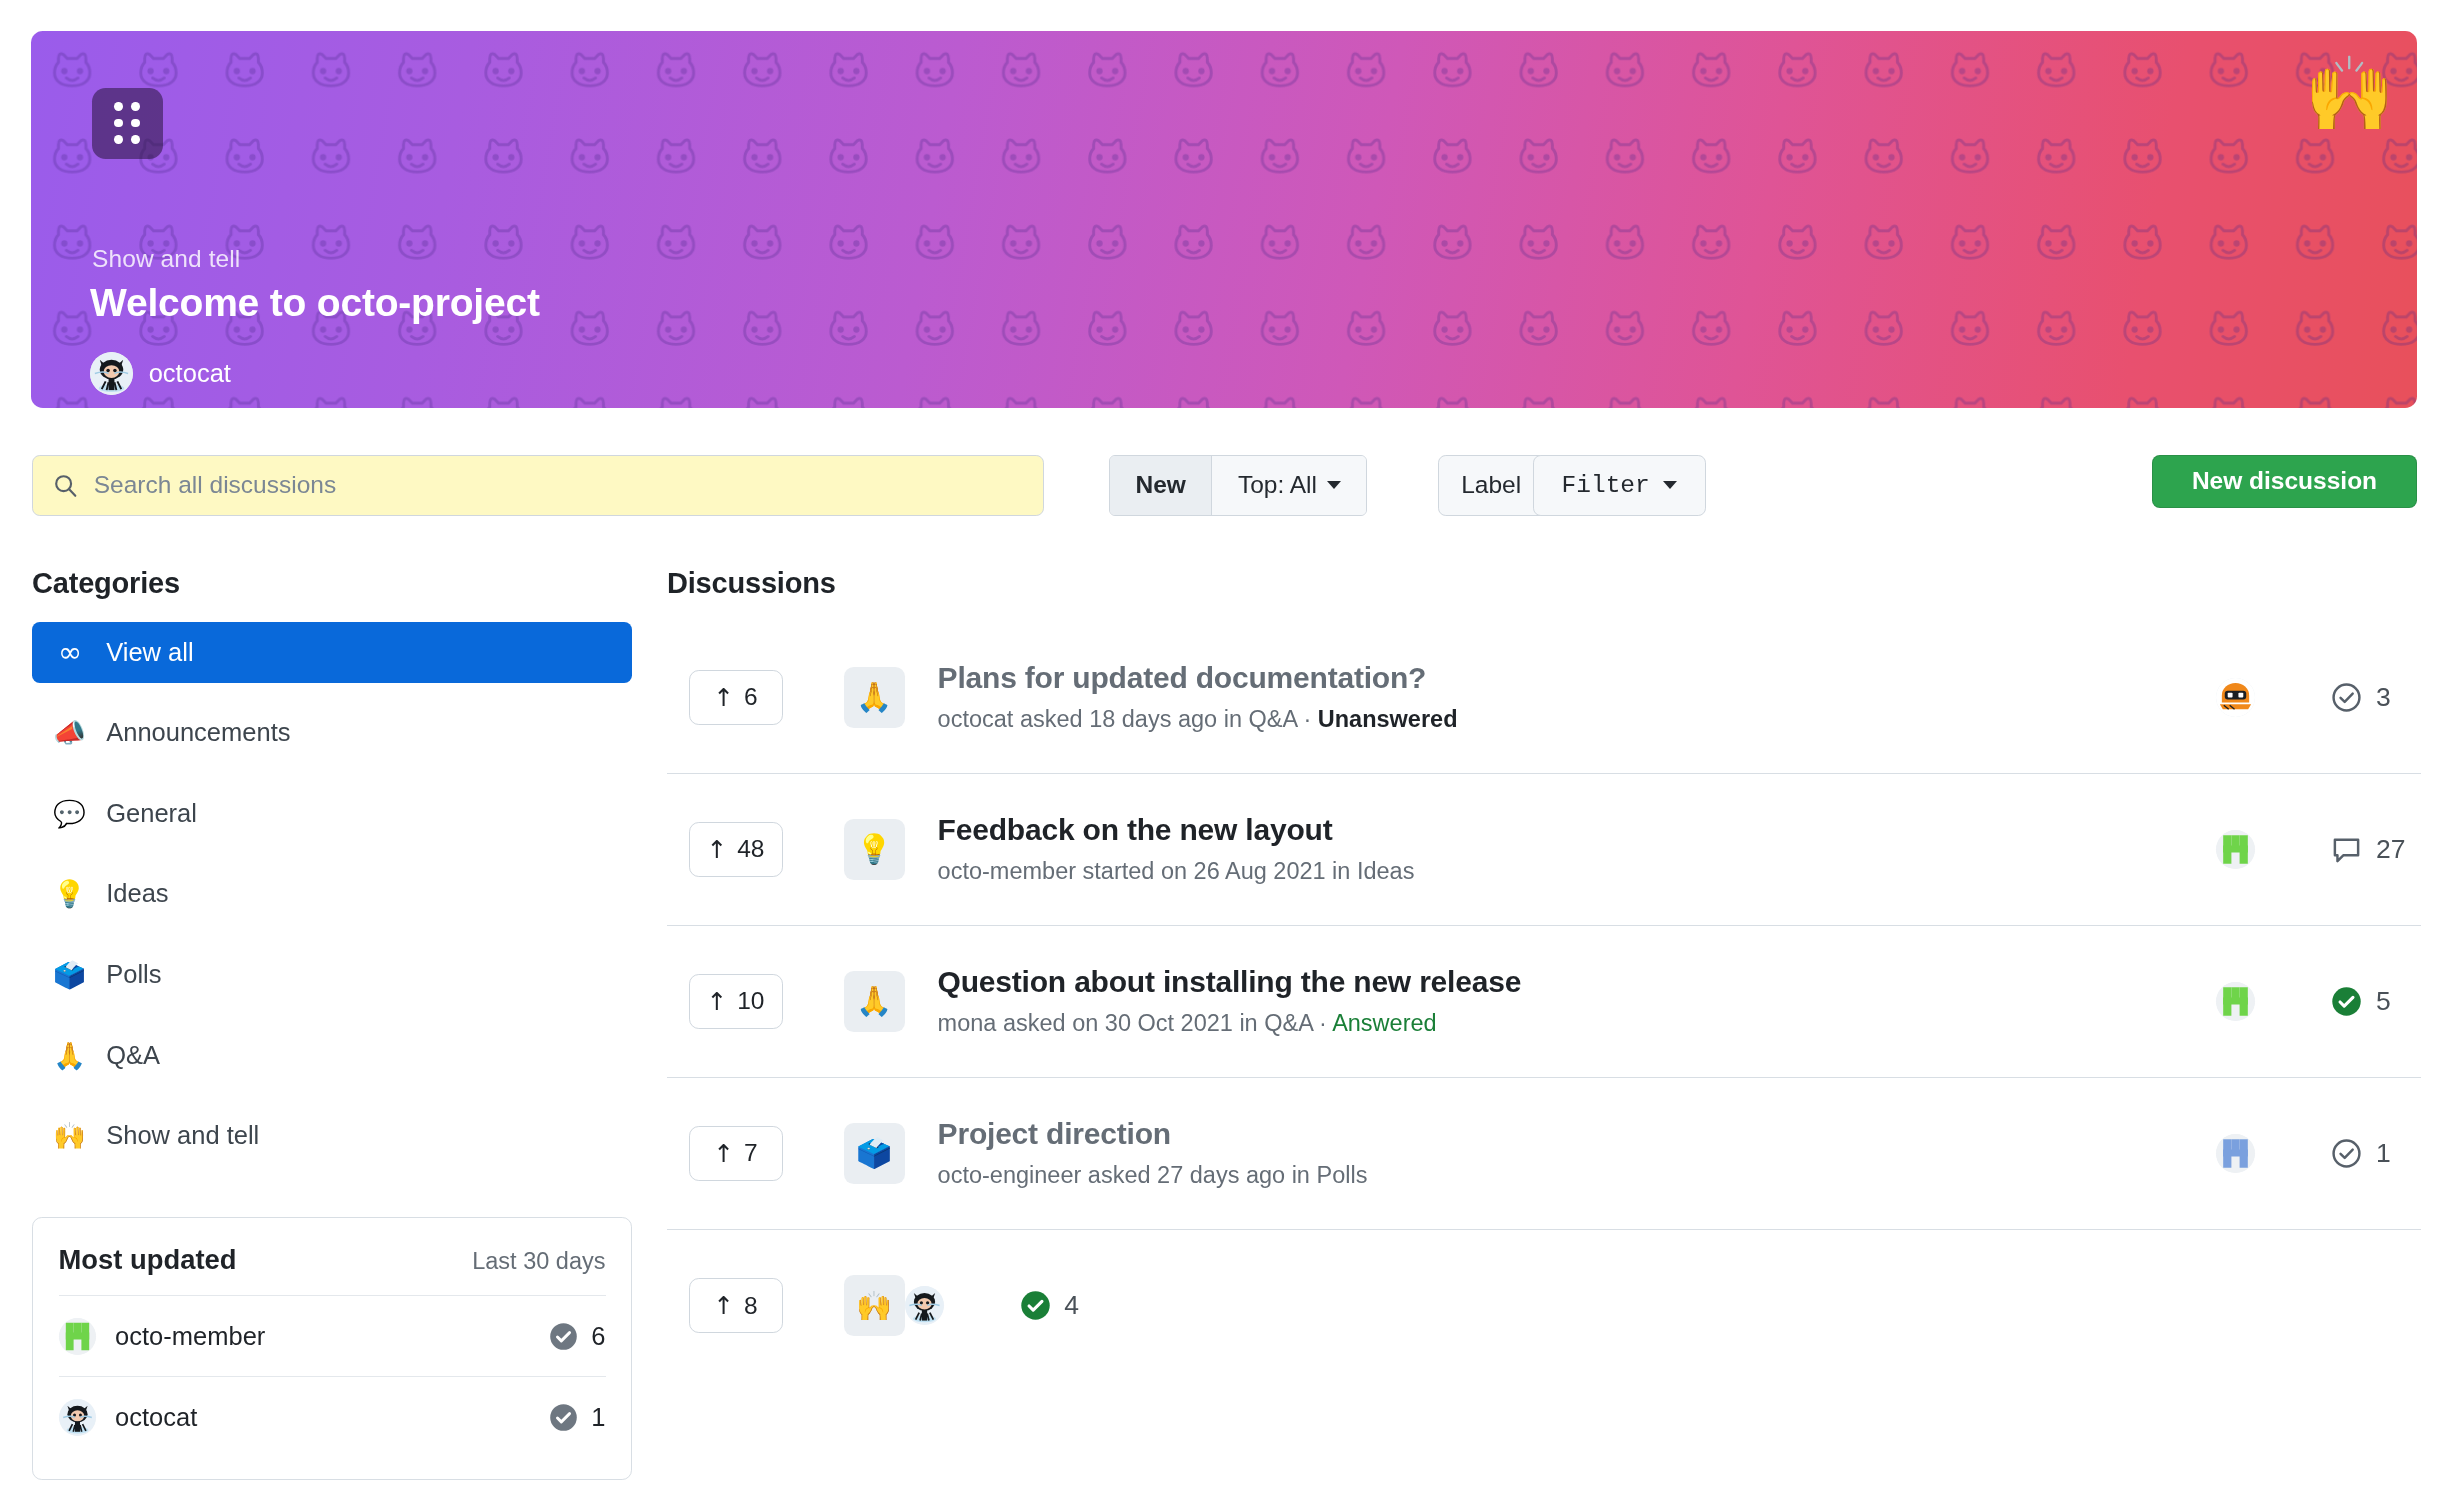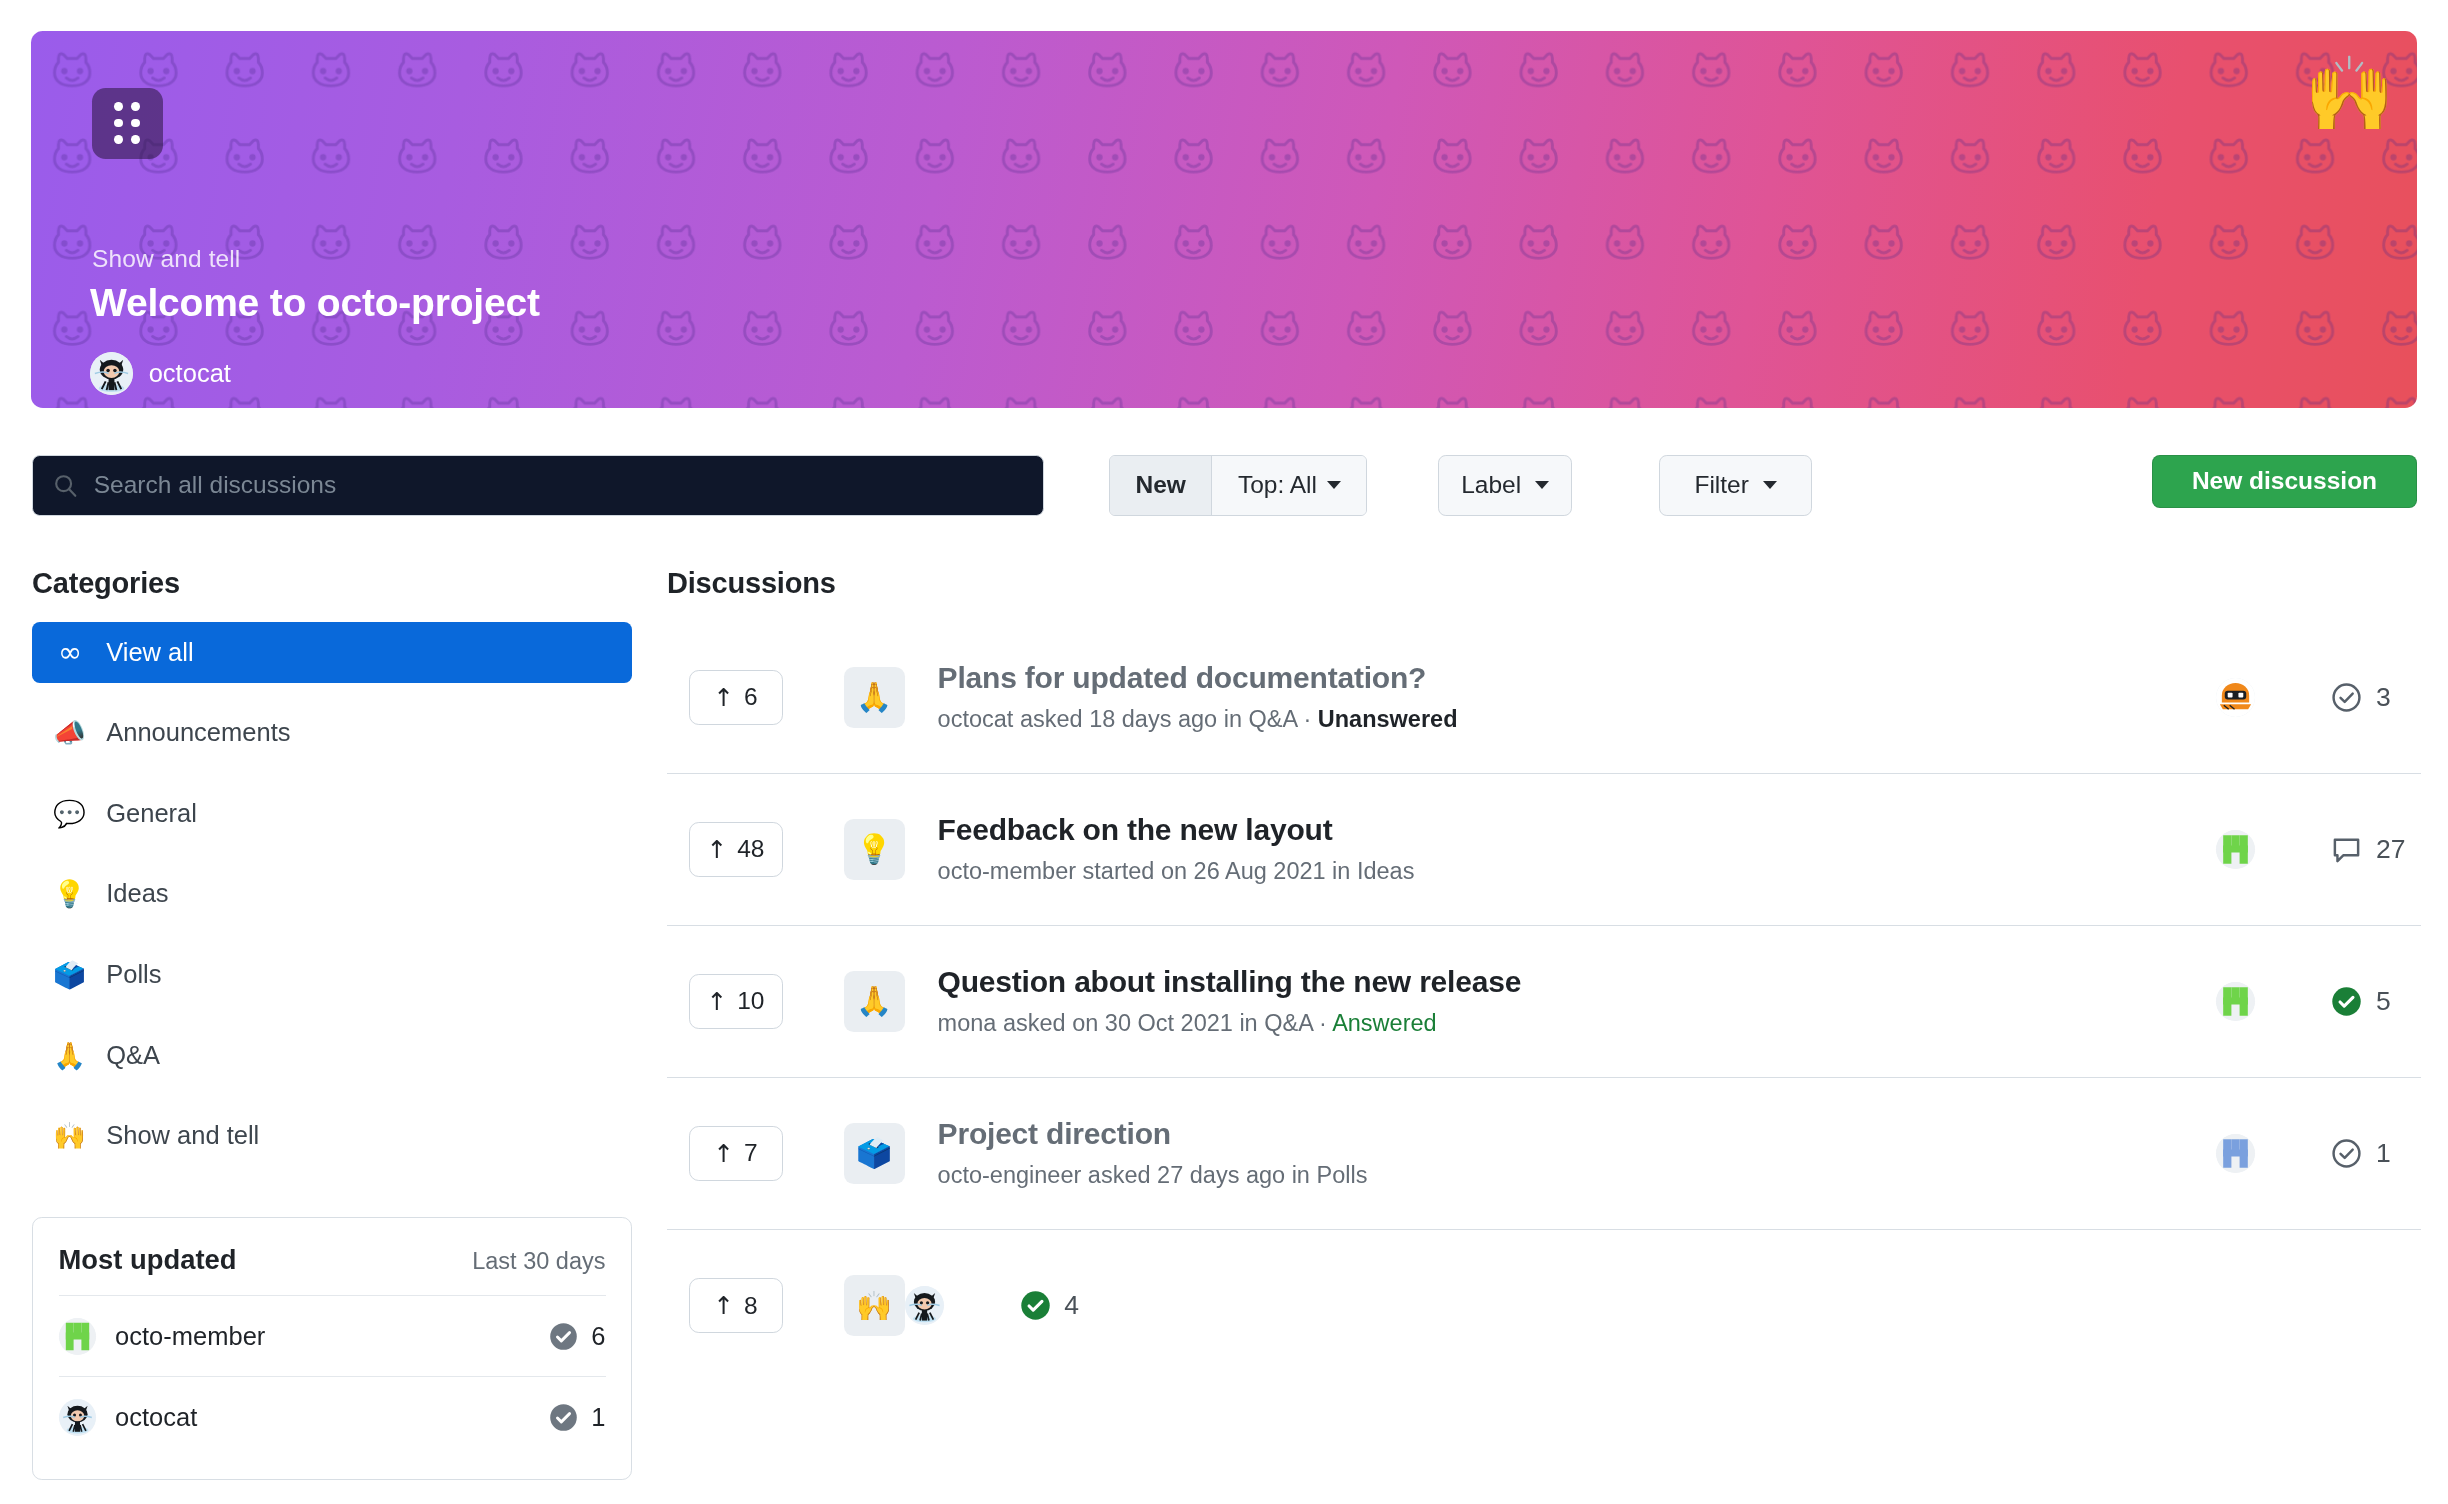--- a/index.html
+++ b/index.html
@@ -62,21 +62,21 @@
   .avatar { border-radius: 50%; overflow: hidden; display: block; flex: none; background: #eef2f5; }
 
   
   .toolbar {
     position: absolute; left: 0; top: 446px; width: 2448px; height: 88px;
   }
   .search-box {
     position: absolute; left: 32px; top: 8.8px;
     width: 1012px; height: 61px;
     border: 1px solid #d0d7de; border-radius: 7.8px;
-    background: #0f172a;
+    background: #fef9c3;
     display: flex; align-items: center; gap: 15.7px; padding: 0 19.6px;
   }
   .search-box .ph { color: #7b8794; font-size: 24.5px; }
 
   .btn-group {
     position: absolute; left: 1109px; top: 8.8px;
     display: flex; height: 61px;
     border: 1px solid #d0d7de; border-radius: 6px; overflow: hidden;
     background: #f6f8fa;
   }
@@ -88,21 +88,21 @@
   .btn-group .seg:last-child { border-right: none; background: #f6f8fa; }
   .btn-group .seg.active { background: #eaeef2; font-weight: 600; }
 
   .btn {
     position: absolute; top: 8.8px; height: 61px;
     display: flex; align-items: center; justify-content: center; gap: 13.7px;
     padding: 0 25.5px; font-size: 24.5px; color: #24292f;
     background: #f6f8fa; border: 1px solid #d0d7de; border-radius: 7.8px;
   }
   #btn-label { left: 1438px; width: 134px; }
-  #btn-filter { left: 1659px; width: 153px; }
+  #btn-filter { left: 1533px; width: 173px; font-family: Liberation Mono, monospace; }
 
   .caret {
     width: 0; height: 0; border-left: 7.8px solid transparent; border-right: 7.8px solid transparent;
     border-top: 8.8px solid #24292f; display: inline-block;
   }
 
   .btn-primary {
     position: absolute; left: 2152px; top: 8.8px;
     width: 265px; height: 53px;
     background: #2da44e; border: 1px solid rgba(27,31,36,0.15); border-radius: 7.8px;

